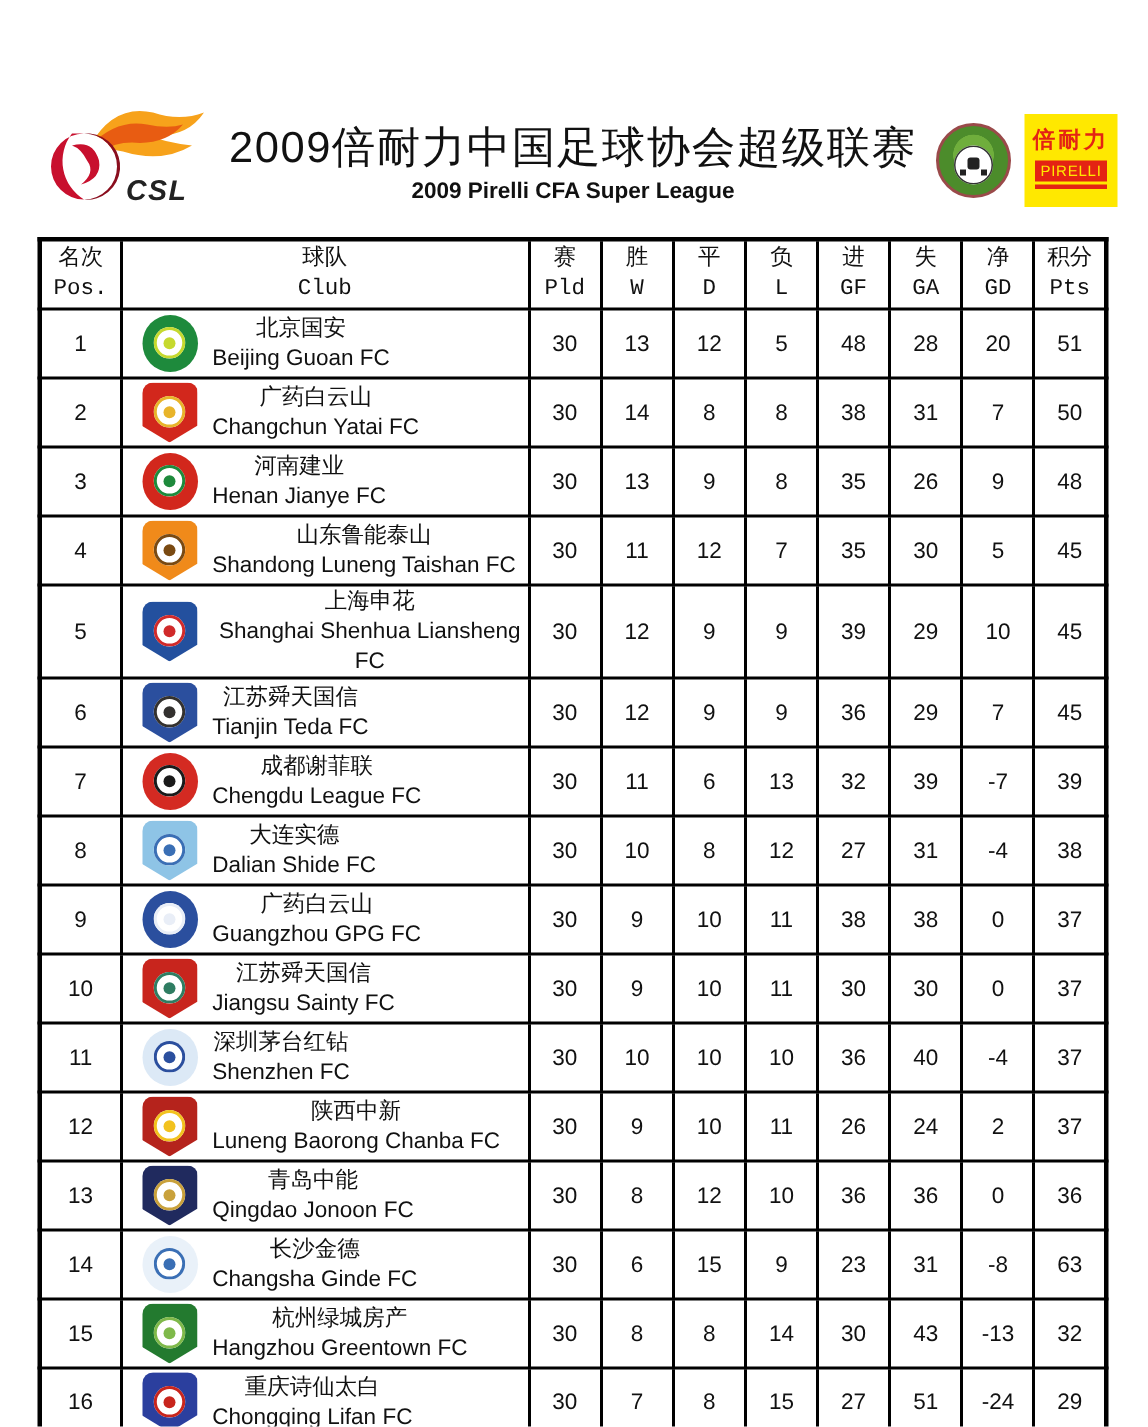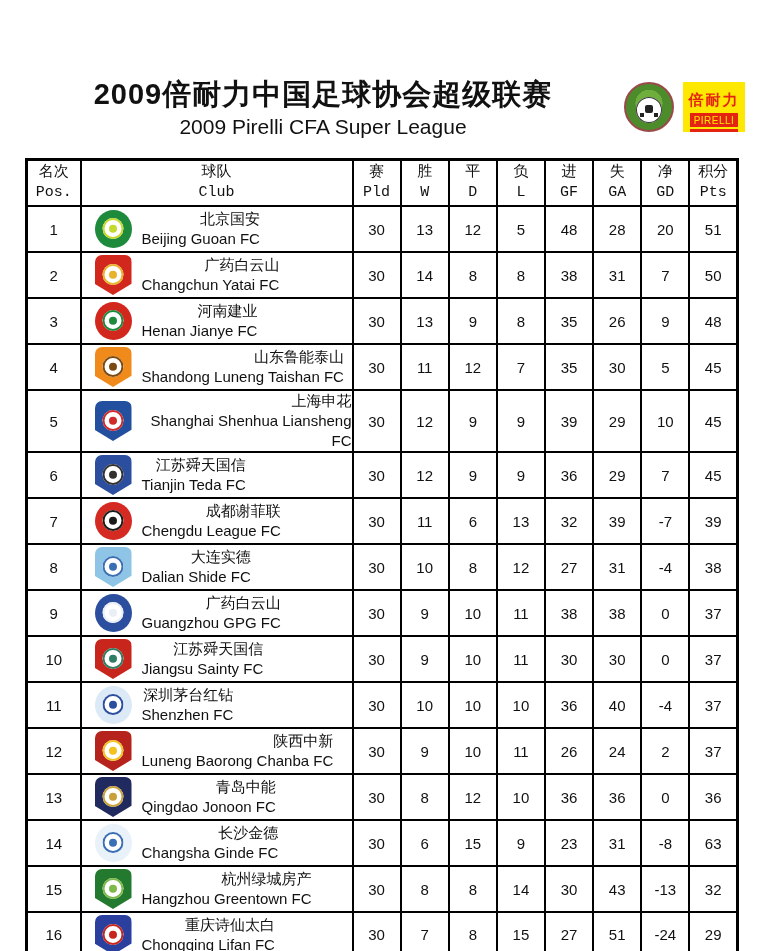--- a/index.html
+++ b/index.html
@@ -15,40 +15,40 @@
     padding:62px 20px 6px 26px; height:158px;
   }
   .csl-logo { position:relative; width:118px; height:84px; flex-shrink:0; }
   .csl-logo svg { position:absolute; left:0; top:0; }
   .csl-text {
     position:absolute; left:58px; top:52px;
     font-style:italic; font-weight:bold; font-size:19px; color:#222;
     letter-spacing:1px;
   }
   .titles { flex:1; text-align:center; padding-right:4px; }
-  .title-zh { font-size:29px; font-weight:bold; letter-spacing:1px; }
-  .title-en { font-size:21px; font-weight:normal; margin-top:0; }
+  .title-zh { font-size:29px; font-weight:normal; letter-spacing:1px; }
+  .title-en { font-size:15px; font-weight:bold; margin-top:0; }
   .right-logos { display:flex; align-items:center; gap:9px; flex-shrink:0; }
   .cfa-badge {
     width:50px; height:50px; border-radius:50%;
     background:radial-gradient(circle at 50% 42%, #6fae3c 0 38%, #4c8c2b 39% 100%);
     border:2px solid #9a4a4a; position:relative;
   }
   .cfa-badge .ball {
     position:absolute; left:50%; top:56%; width:26px; height:26px;
     transform:translate(-50%,-50%); background:#fff; border-radius:50%;
     box-shadow:inset 0 0 0 1px #333;
   }
   .cfa-badge .ball::before {
     content:""; position:absolute; left:9px; top:8px; width:8px; height:8px;
     background:#222; border-radius:2px;
     box-shadow:-7px 6px 0 -2px #222, 7px 6px 0 -2px #222;
   }
   .pirelli-logo {
-    width:62px; height:50px; background:#ffe800;
+    width:62px; height:62px; background:#ffe800;
     display:flex; flex-direction:column; align-items:center;
     padding-top:9px;
   }
   .pirelli-zh { color:#e42313; font-weight:bold; font-size:15px; letter-spacing:2px; line-height:18px; }
   .pirelli-en {
     margin-top:4px; background:#e42313; color:#ffe800;
     font-weight:normal; font-size:10px; letter-spacing:0.5px;
     padding:2px 4px 1px 4px; line-height:11px;
     border-bottom:2px solid #ffe800; box-shadow:0 3px 0 #e42313;
   }
@@ -59,21 +59,21 @@
     border:3px solid #000;
   }
   .standings th, .standings td {
     border:2px solid #000; text-align:center; vertical-align:middle;
     font-size:15px; font-weight:normal; color:#111;
     height:46px; padding:0;
   }
   .standings thead th { line-height:20px; padding:2px 0;font-family:Liberation Mono, monospace; }
   .col-pos { width:54px; }
   .col-club { width:272px; }
-  td.club-cell { text-align:right;margin-top:48px; }
+  td.club-cell { text-align:center;margin-top:48px; }
   .club-inner { display:flex; align-items:center; padding-left:13px; }
   .names { margin-left:10px; display:flex; flex-direction:column; }
   .names .zh { font-size:15px; line-height:20px; }
   .names .en { font-size:15px; line-height:20px; }
   
   .crest {
     width:37px; height:40px; flex-shrink:0; position:relative;
     background:var(--c1,#888);
     display:block;
   }
@@ -90,20 +90,31 @@
     content:""; position:absolute; left:50%; top:50%;
     width:8px; height:8px; transform:translate(-50%,-52%);
     background:var(--c2,#555); border-radius:50%;
   }
 </style>
 </head>
 <body>
 
 <div class="page-header">
 
+  <div class="csl-logo">
+    <svg width="118" height="84" viewBox="0 0 118 84">
+      <path d="M34 32 Q50 4 76 10 Q94 16 110 10 Q98 28 72 25 Q84 30 102 32 Q82 44 56 36 Z" fill="#f7a21b"></path>
+      <path d="M34 32 Q52 14 72 18 Q86 21 96 18 Q84 32 62 30 Q50 30 42 36 Z" fill="#e85c12"></path>
+      <circle cx="30" cy="46" r="22" fill="#ffffff"></circle>
+      <path d="M30 24 a22 22 0 0 0 0 44 a30 30 0 0 1 -8-44 z" fill="#c8102e"></path>
+      <path d="M30 24 a22 22 0 0 1 0 44 a14 14 0 0 0 4-44 z" fill="#8a0e1e"></path>
+      <path d="M22 32 q14 -4 18 10 q2 12 -12 16 q10 -8 4 -16 q-4 -8 -10 -10 z" fill="#c8102e"></path>
+    </svg>
+    <span class="csl-text">CSL</span>
+  </div>
 
   <div class="titles">
     <div class="title-zh">2009倍耐力中国足球协会超级联赛</div>
     <div class="title-en">2009 Pirelli CFA Super League</div>
   </div>
 
   <div class="right-logos">
     <div class="cfa-badge">
       <span class="ball"></span>
     </div>

